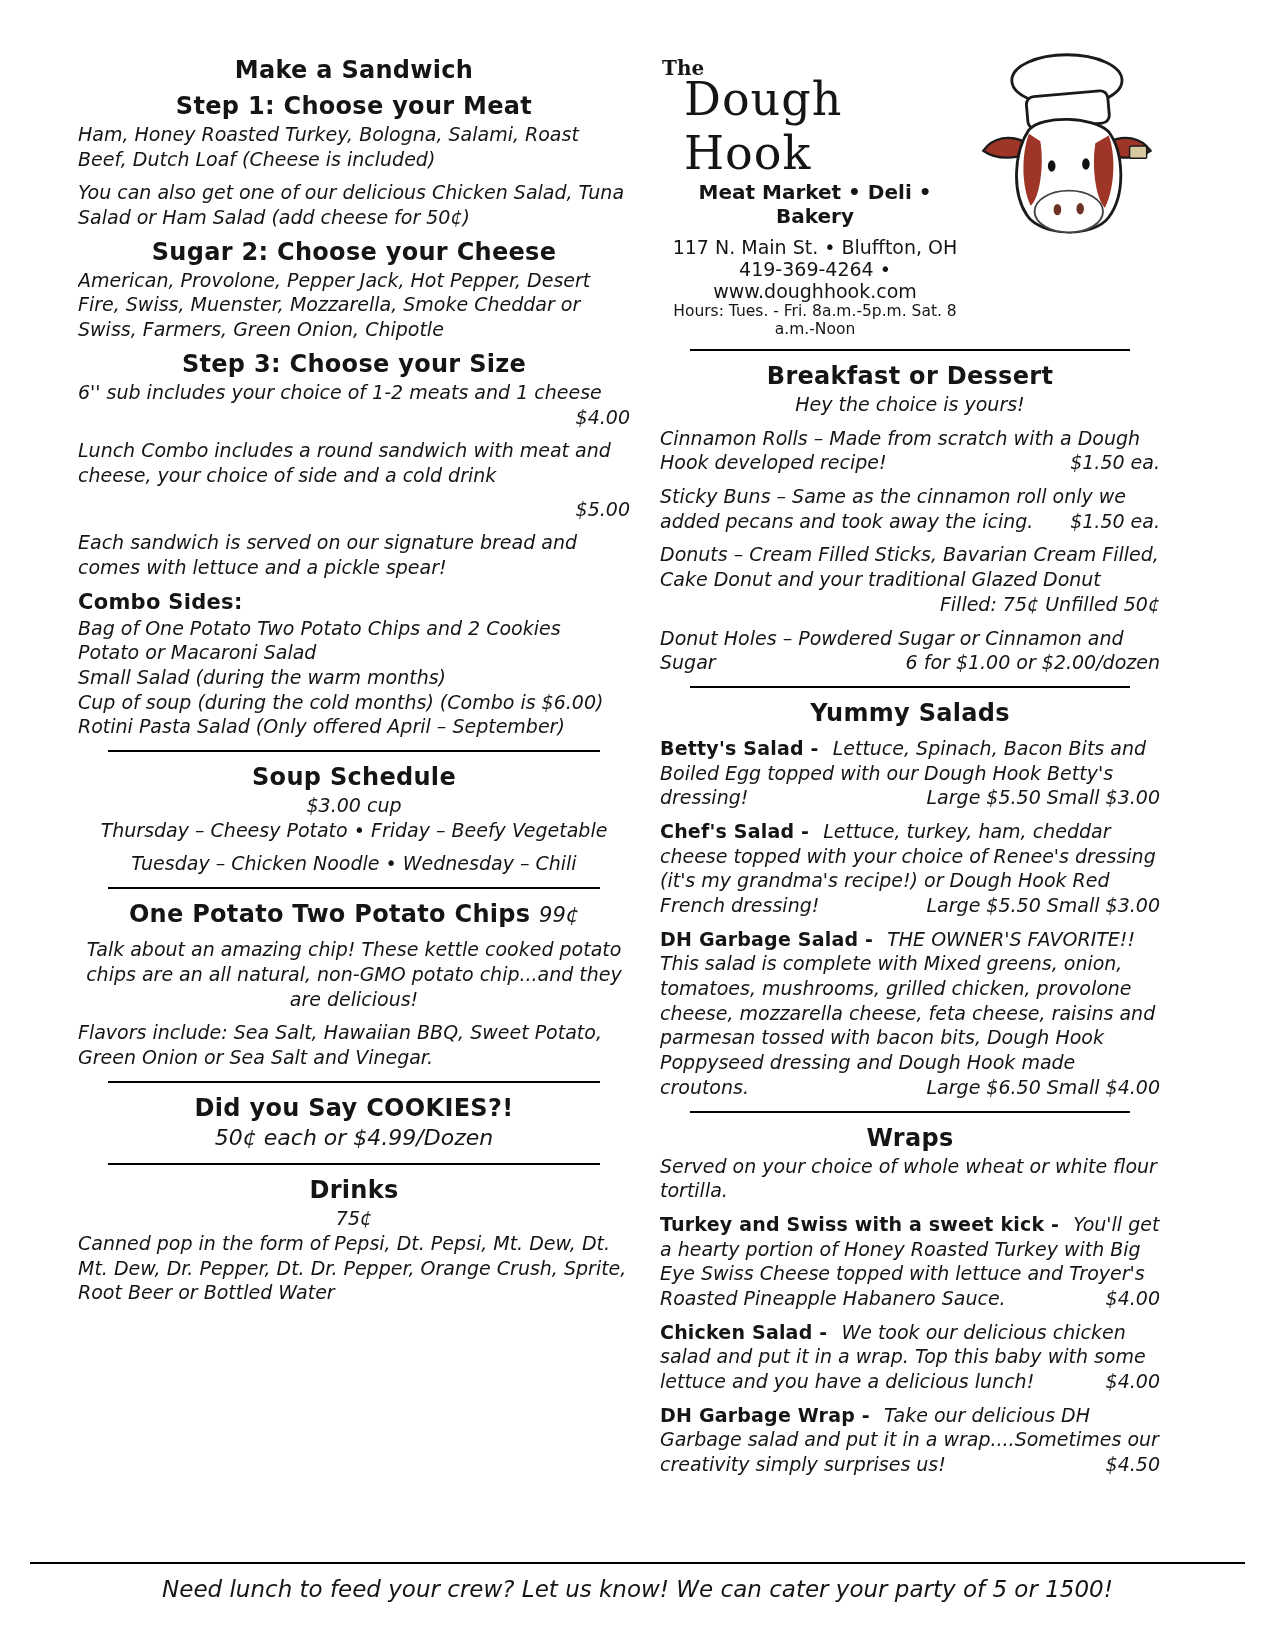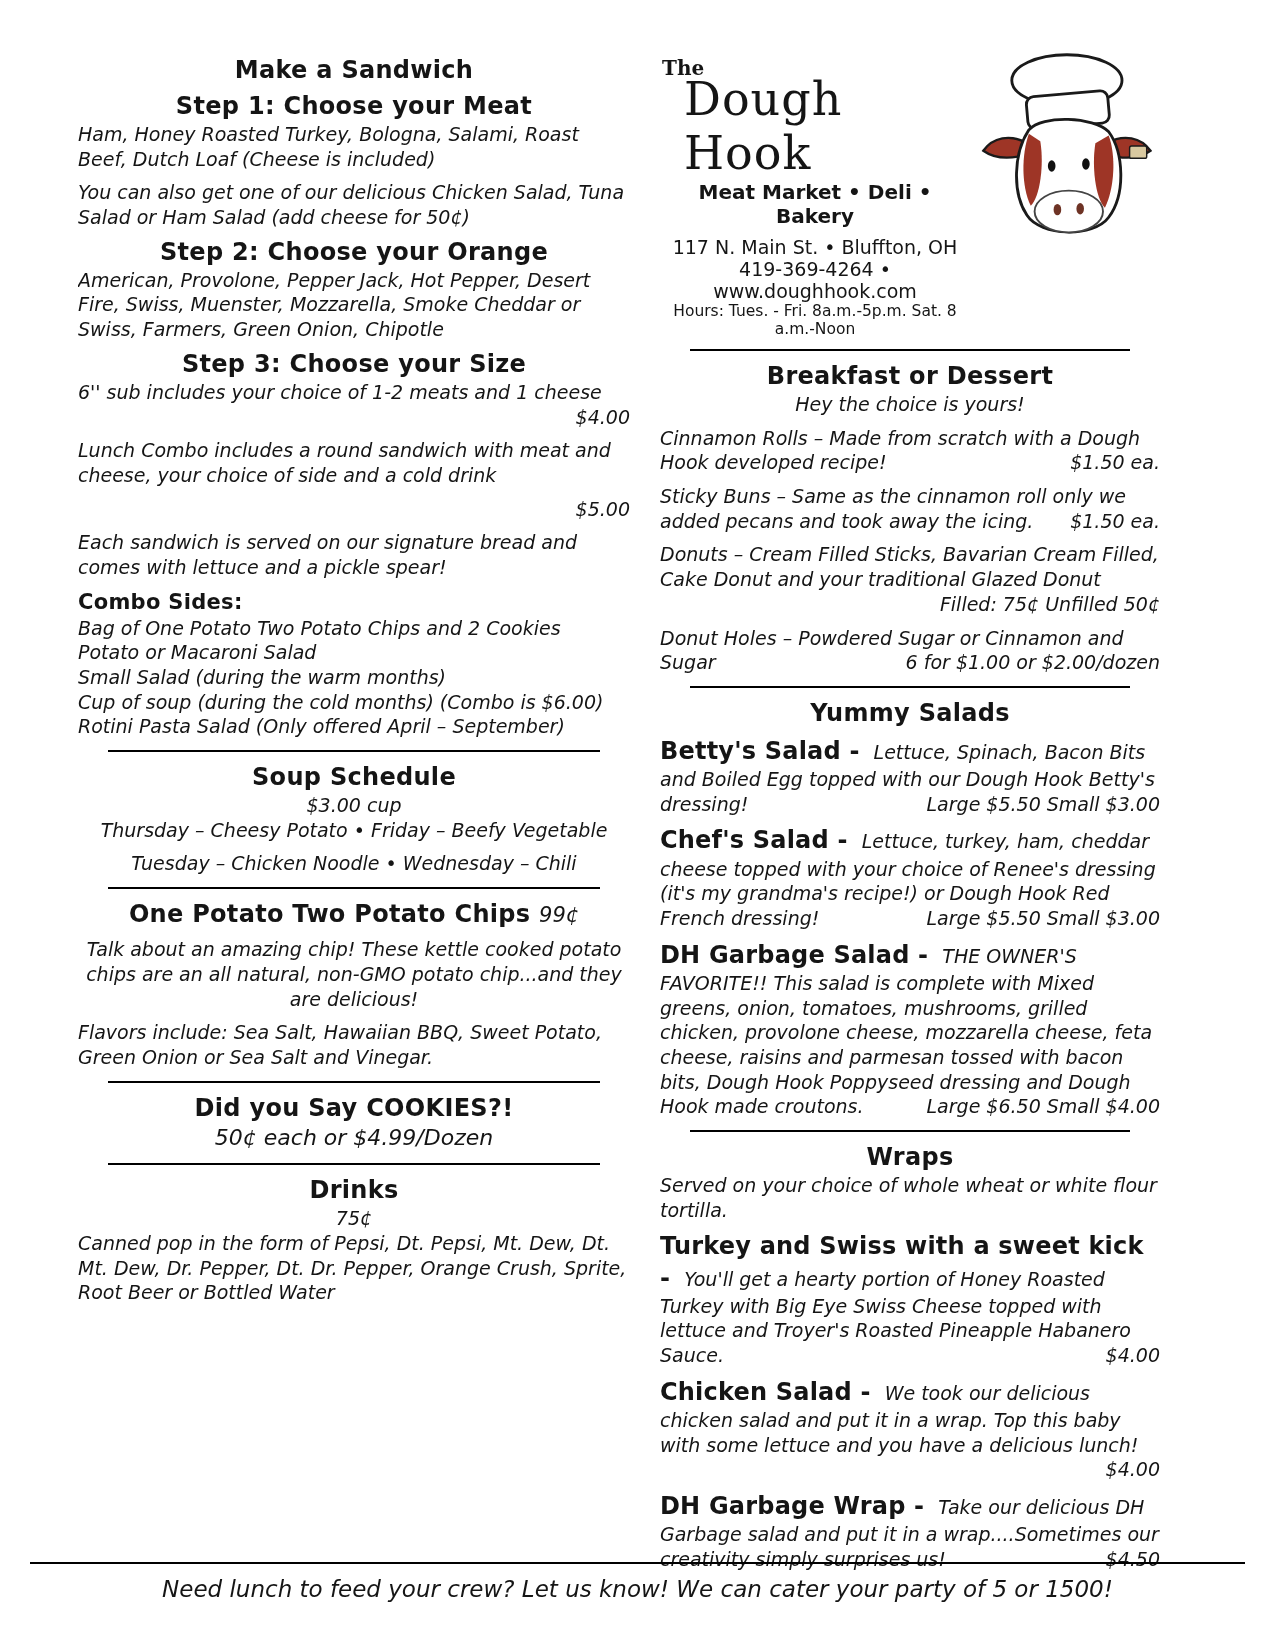--- a/index.html
+++ b/index.html
@@ -28,21 +28,21 @@
   }
   .gap { margin-top: 9px; }
   .price { float: right; padding-left: 10px; }
   .right { text-align: right; }
 
   .hd-price { font-weight: normal; font-style: italic; font-size: 21px; letter-spacing: 0; }
   .big-price { font-size: 22px; }
 
   .rule { border: none; border-top: 2.5px solid #000; margin: 11px 30px; }
 
-  .item-name { font-style: normal; font-weight: bold; font-size: 24px; margin-right: 8px; letter-spacing: .2px; }
+  .item-name { font-style: normal; font-weight: bold; font-size: 19px; margin-right: 8px; letter-spacing: .2px; }
 
   
   .logo-row { display: flex; align-items: flex-start; }
   .logo-textblock { flex: 1 1 auto; text-align: center; padding-top: 8px; }
   .logo-the  { font-family: "DejaVu Serif", serif; font-size: 20px; text-align: left; margin-left: 2px; font-weight: bold; }
   .logo-name { font-family: "DejaVu Serif", serif; font-size: 46px; letter-spacing: 1px; text-align: left; margin: -8px 0 0 24px; }
   .logo-tagline { font-weight: bold; font-size: 20px; margin-top: 0; }
   .logo-address { font-size: 19px; margin-top: 8px; }
   .logo-contact { font-size: 19px; }
   .logo-hours   { font-size: 15.5px; }
@@ -57,21 +57,21 @@
 
 <div class="page">
 
   <div class="col-left">
 
     <h2 class="hd center">Make a Sandwich</h2>
     <h3 class="hd center">Step 1: Choose your Meat</h3>
     <p class="hand">Ham, Honey Roasted Turkey, Bologna, Salami, Roast Beef, Dutch Loaf (Cheese is included)</p>
     <p class="hand gap">You can also get one of our delicious Chicken Salad, Tuna Salad or Ham Salad (add cheese for 50¢)</p>
 
-    <h3 class="hd center">Step 2: Choose your Orange</h3>
+    <h3 class="hd center">Sugar 2: Choose your Cheese</h3>
     <p class="hand">American, Provolone, Pepper Jack, Hot Pepper, Desert Fire, Swiss, Muenster, Mozzarella, Smoke Cheddar or Swiss, Farmers, Green Onion, Chipotle</p>
 
     <h3 class="hd center">Step 3: Choose your Size</h3>
     <p class="hand">
       <span>6'' sub includes your choice of 1-2 meats and 1 cheese</span>
       <span class="price">$4.00</span>
     </p>
     <p class="hand gap">Lunch Combo includes a round sandwich with meat and cheese, your choice of side and a cold drink</p>
     <p class="hand right gap">$5.00</p>
     <p class="hand gap">Each sandwich is served on our signature bread and comes with lettuce and a pickle spear!</p>

